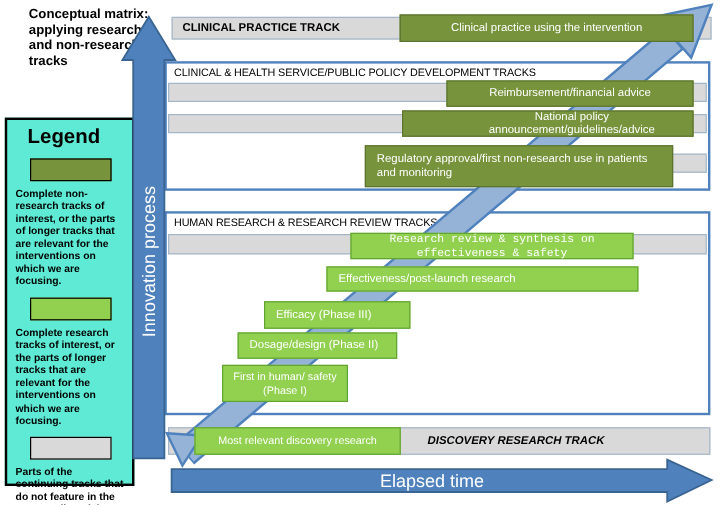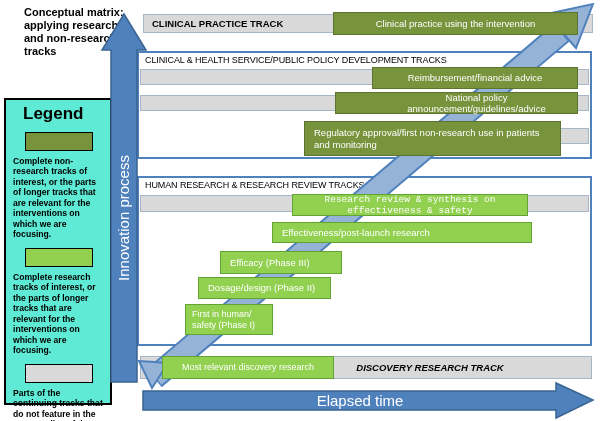--- a/index.html
+++ b/index.html
@@ -89,16 +89,16 @@
   </svg>
 
   <div class="gbox dark center" style="left:333px;top:12px;width:245px;height:23px;">Clinical practice using the intervention</div>
   <div class="gbox dark center" style="left:372px;top:67px;width:206px;height:22px;">Reimbursement/financial advice</div>
   <div class="gbox dark center" style="left:335px;top:92px;width:243px;height:22px;padding-left:44px;">National policy announcement/guidelines/advice</div>
   <div class="gbox dark left" style="left:304px;top:121px;width:257px;height:35px;">Regulatory approval/first non-research use in patients and monitoring</div>
   <div class="gbox light center" style="left:292px;top:194px;width:236px;height:22px;font-family:Liberation Mono, monospace;">Research review &amp; synthesis on effectiveness &amp; safety</div>
   <div class="gbox light left" style="left:272px;top:222px;width:260px;height:21px;">Effectiveness/post-launch research</div>
   <div class="gbox light left" style="left:220px;top:251px;width:122px;height:23px;">Efficacy (Phase III)</div>
   <div class="gbox light left" style="left:198px;top:277px;width:133px;height:22px;text-align:center;">Dosage/design (Phase II)</div>
-  <div class="gbox light left fs9" style="left:185px;top:304px;width:88px;height:31px;padding:0 6px;">First in human/ safety (Phase I)</div>
+  <div class="gbox light left fs9" style="left:185px;top:304px;width:105px;height:31px;padding:0 6px;text-align:center;">First in human/ safety (Phase I)</div>
   <div class="gbox light center fs9" style="left:162px;top:356px;width:172px;height:23px;">Most relevant discovery research</div>
 
 </div>
 
 </body></html>

